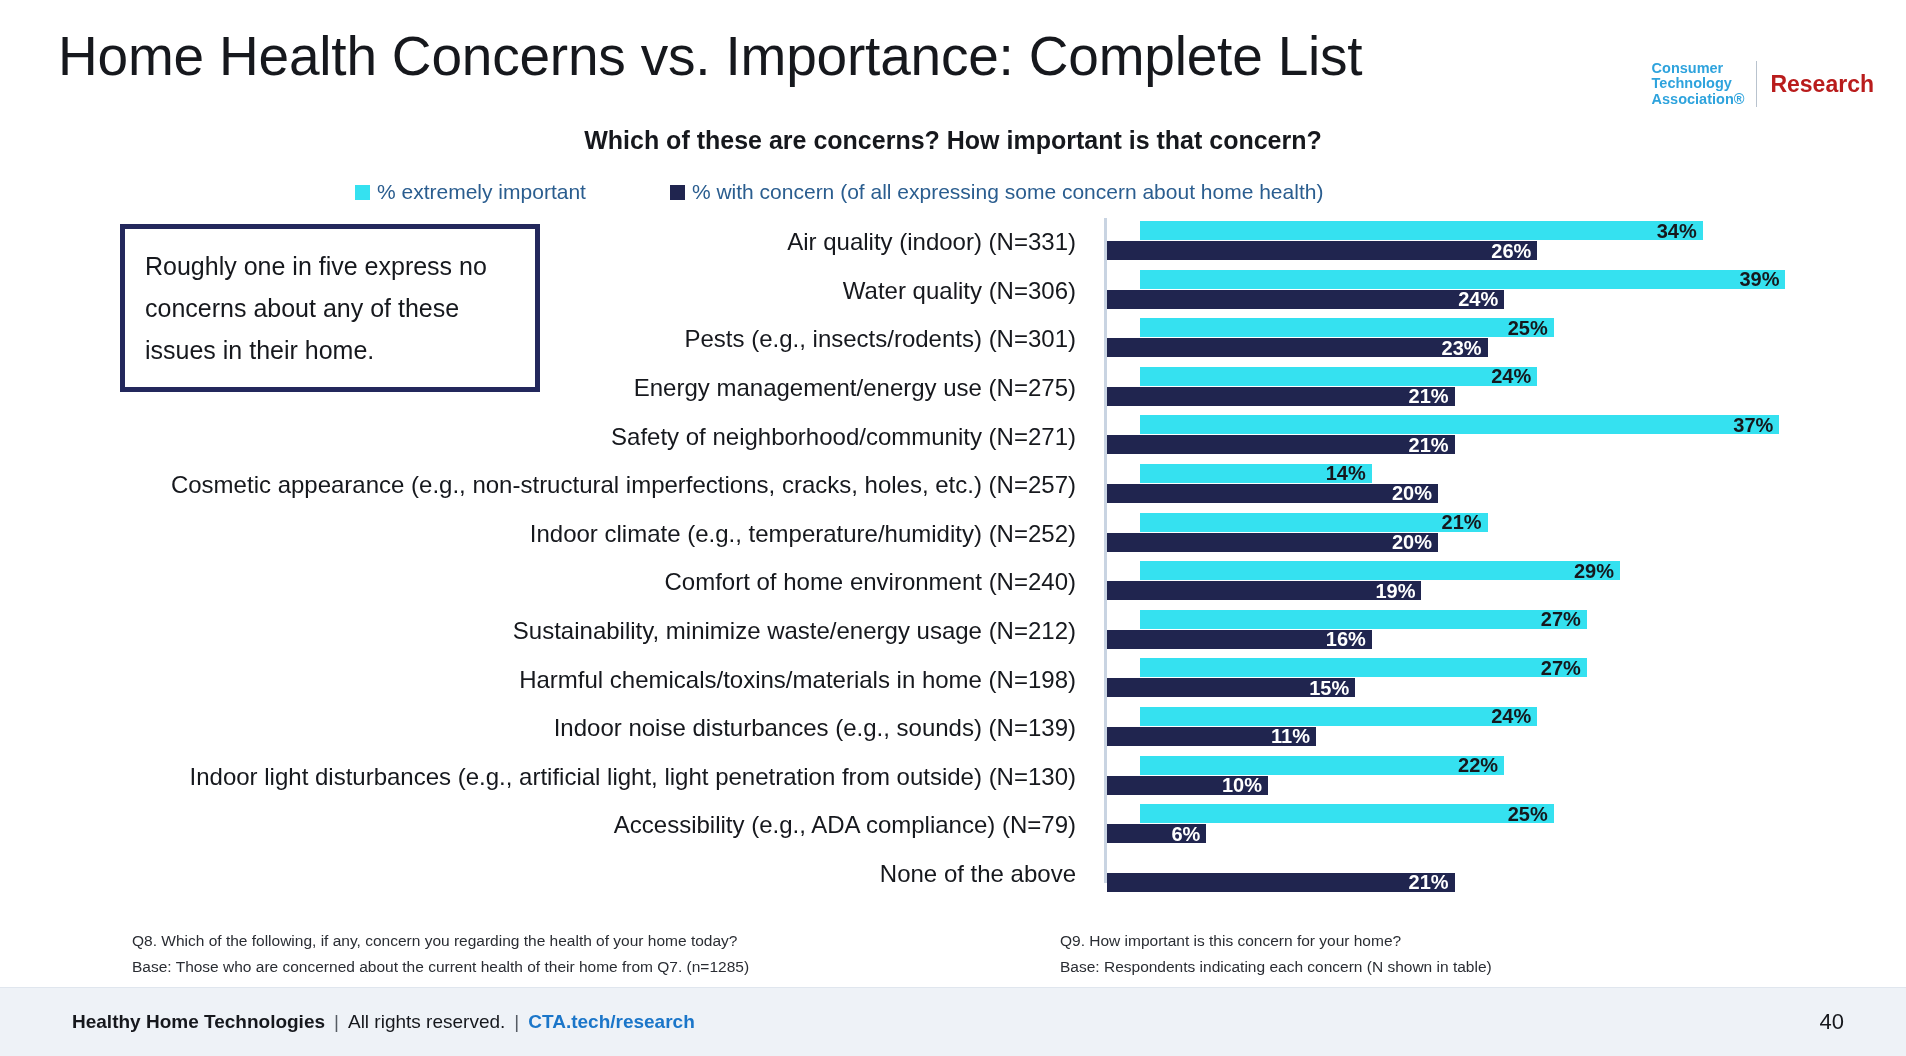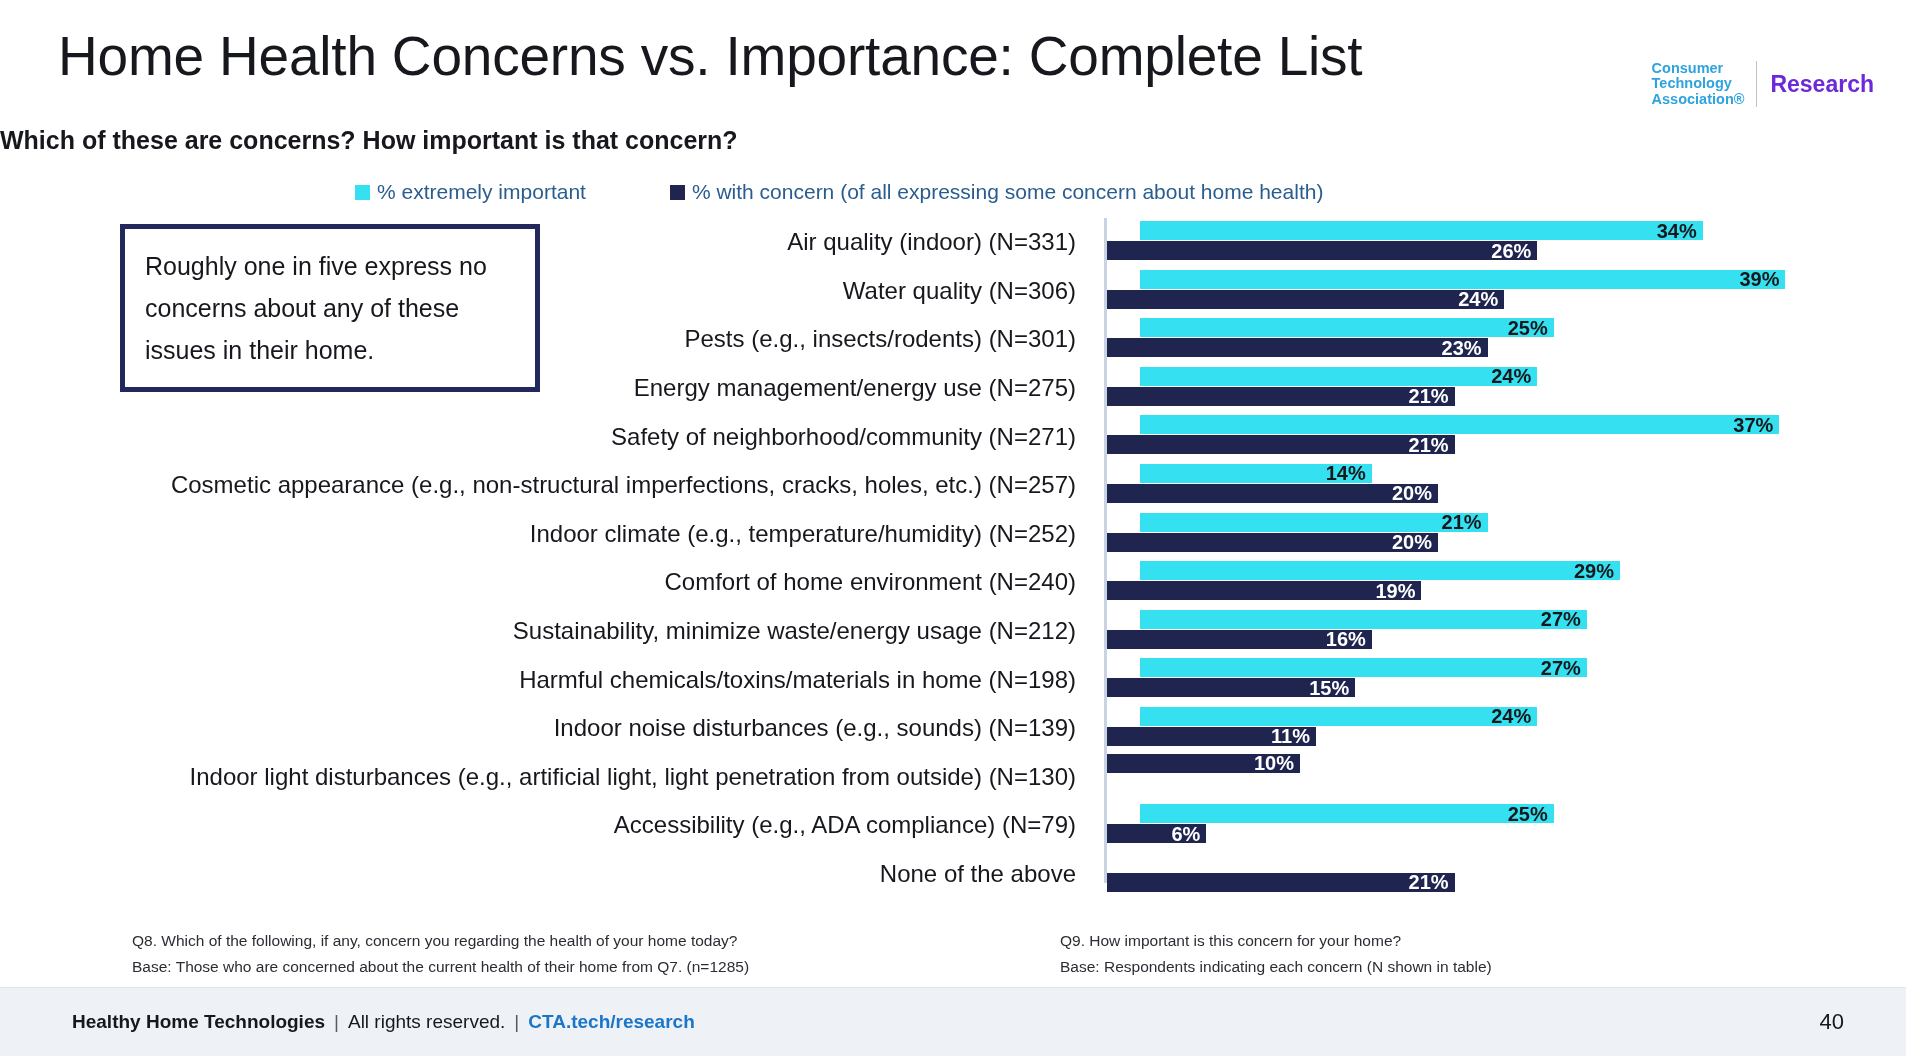--- a/index.html
+++ b/index.html
@@ -55,32 +55,33 @@
   }
   .logo-cta div { white-space: nowrap; }
   .logo-sep {
     width: 1px;
     height: 46px;
     background: #b9c3ce;
   }
   .logo-research {
     font-size: 23px;
     font-weight: 700;
-    color: #6d28d9;
+    color: #b91c1c;
     padding-left: 13px;
     white-space: nowrap;
     text-align: center;
   }
 
   
   .subtitle {
     position: absolute;
     left: 0;
     right: 0;
     top: 126px;
+    text-align: center;
     font-size: 25px;
     font-weight: 700;
     color: #16181d;
   }
 
   
   .legend {
     position: absolute;
     top: 180px;
     left: 355px;
@@ -435,22 +436,27 @@
             <div class="bar-wrap bottom">
               <div class="bar navy" style="width: 209px; background: rgb(32, 37, 79);">
                 <span class="bar-value">11%</span>
               </div>
             </div>
           </div>
         </div>
         <div class="row">
           <div class="row-label">Indoor light disturbances (e.g., artificial light, light penetration from outside) (N=130)</div>
           <div class="bars">
-            <div class="bar-wrap bottom">
-              <div class="bar navy" style="width: 193px; background: rgb(32, 37, 79);">
+            <div class="bar-wrap top">
+              <div class="bar cyan" style="width: 364.1px; background: rgb(53, 225, 240);">
+                <span class="bar-value">22%</span>
+              </div>
+            </div>
+            <div class="bar-wrap bottom">
+              <div class="bar navy" style="width: 161px; background: rgb(32, 37, 79);">
                 <span class="bar-value">10%</span>
               </div>
             </div>
           </div>
         </div>
         <div class="row">
           <div class="row-label">Accessibility (e.g., ADA compliance) (N=79)</div>
           <div class="bars">
             <div class="bar-wrap top">
               <div class="bar cyan" style="width: 413.75px; background: rgb(53, 225, 240);">

